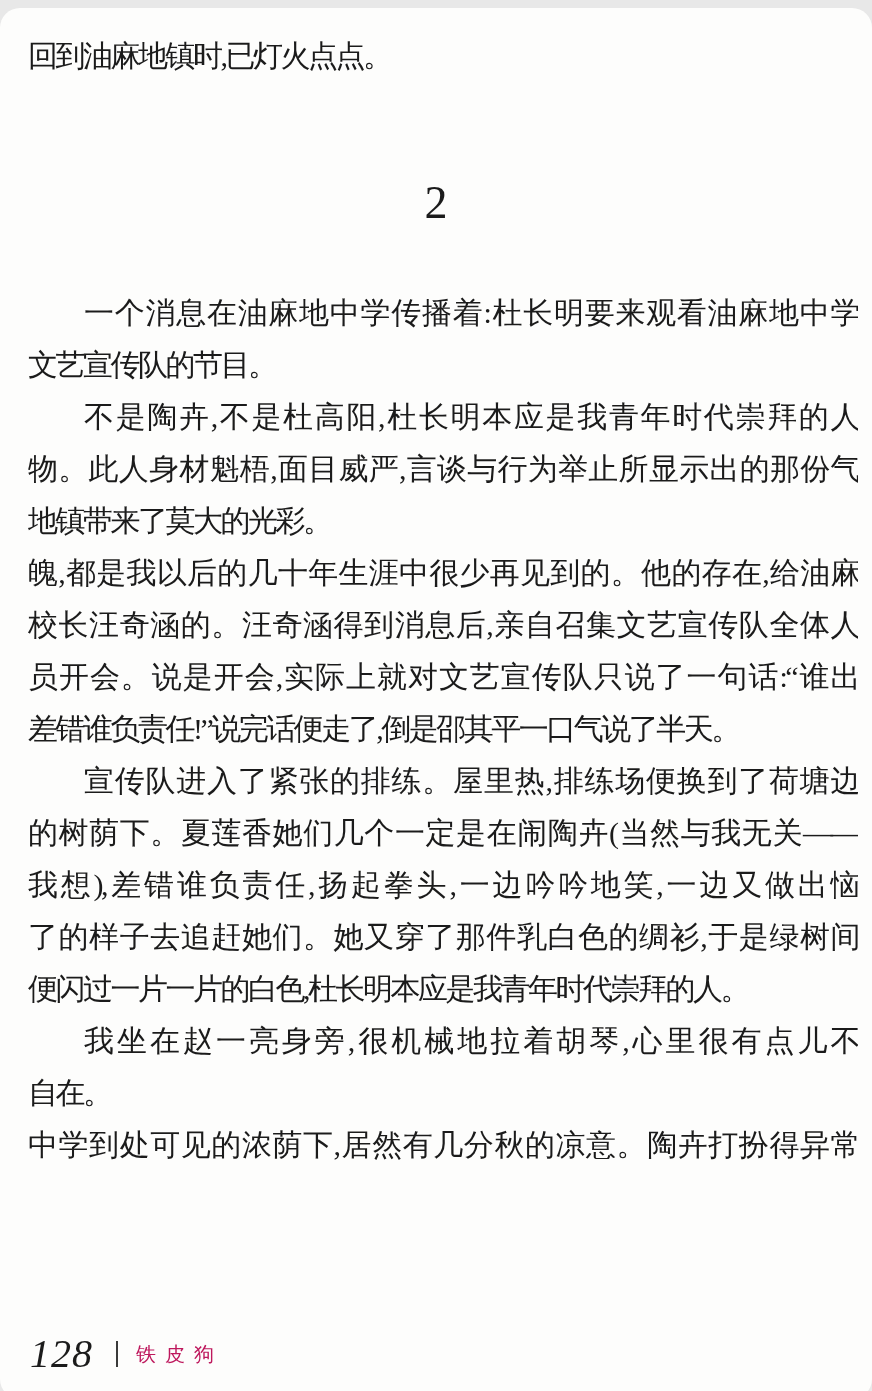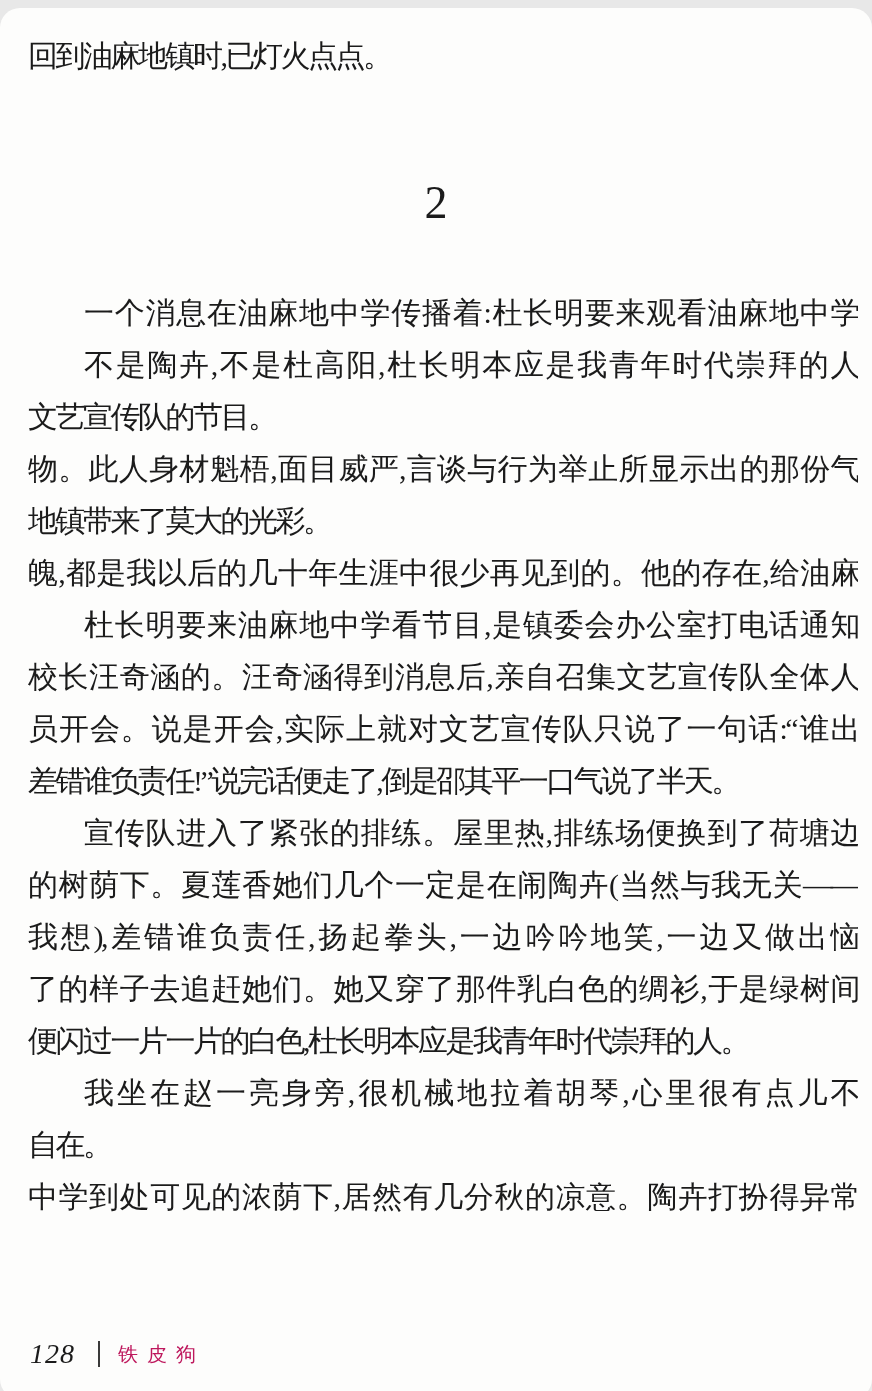--- a/index.html
+++ b/index.html
@@ -65,21 +65,21 @@
   .footer {
     position: absolute;
     left: 30px;
     top: 1330px;
     display: flex;
     align-items: center;
     height: 32px;
   }
   .page-number {
     font-style: italic;
-    font-size: 28px;
+    font-size: 40px;
     line-height: 32px;
     letter-spacing: 1px;
   }
   .footer-divider {
     width: 2px;
     height: 26px;
     background: #3a3a3a;
     margin: 0 18px 0 23px;
   }
   .book-title {
@@ -93,26 +93,25 @@
 <body>
 
 <div class="page" style="--bg: #fdfdfc; --ink: #1b1b1b;">
 
   <div class="leading-line">回到油麻地镇时,已灯火点点。</div>
 
   <div class="section-heading">2</div>
 
   <div class="body-text">
       <div class="line indent fill">一个消息在油麻地中学传播着:杜长明要来观看油麻地中学</div>
+      <div class="line">文艺宣传队的节目。</div>
       <div class="line indent fill">不是陶卉,不是杜高阳,杜长明本应是我青年时代崇拜的人</div>
-      <div class="line">文艺宣传队的节目。</div>
       <div class="line fill">物。此人身材魁梧,面目威严,言谈与行为举止所显示出的那份气</div>
       <div class="line">地镇带来了莫大的光彩。</div>
       <div class="line fill">魄,都是我以后的几十年生涯中很少再见到的。他的存在,给油麻</div>
-      <div class="line indent fill">杜长明要来油麻地中学看节目,是镇委会办公室打电话通知</div>
       <div class="line fill">校长汪奇涵的。汪奇涵得到消息后,亲自召集文艺宣传队全体人</div>
       <div class="line fill">员开会。说是开会,实际上就对文艺宣传队只说了一句话:“谁出</div>
       <div class="line">差错谁负责任!”说完话便走了,倒是邵其平一口气说了半天。</div>
       <div class="line indent fill">宣传队进入了紧张的排练。屋里热,排练场便换到了荷塘边</div>
       <div class="line fill">的树荫下。夏莲香她们几个一定是在闹陶卉(当然与我无关——</div>
       <div class="line fill">我想),差错谁负责任,扬起拳头,一边吟吟地笑,一边又做出恼</div>
       <div class="line fill">了的样子去追赶她们。她又穿了那件乳白色的绸衫,于是绿树间</div>
       <div class="line">便闪过一片一片的白色,杜长明本应是我青年时代崇拜的人。</div>
       <div class="line indent fill">我坐在赵一亮身旁,很机械地拉着胡琴,心里很有点儿不</div>
       <div class="line">自在。</div>

